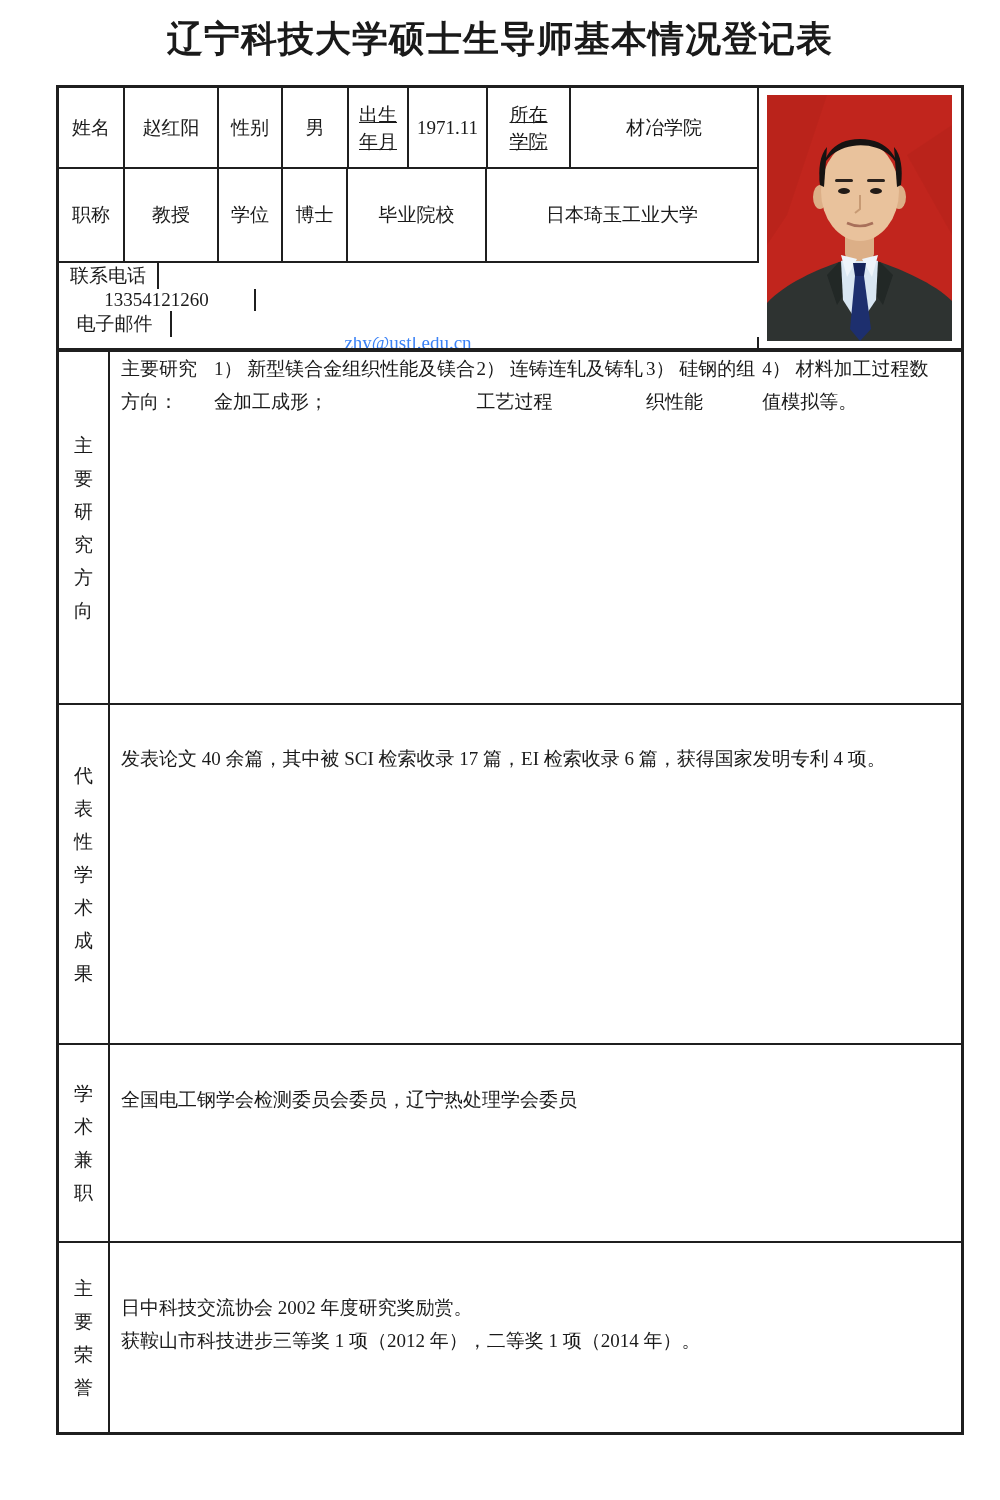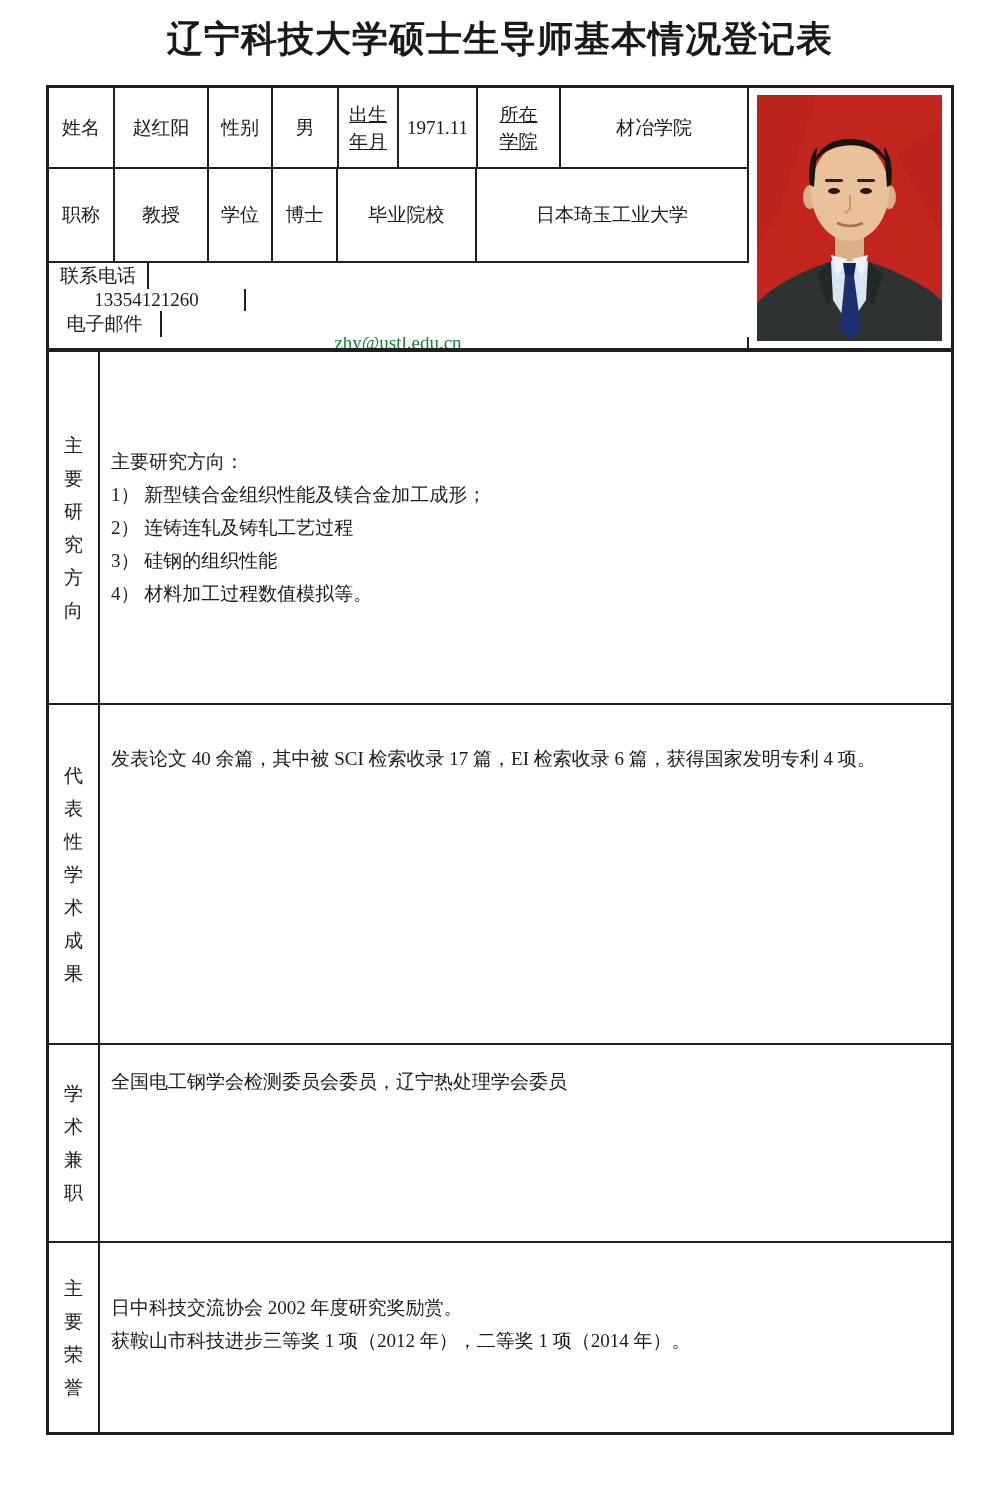--- a/index.html
+++ b/index.html
@@ -8,21 +8,21 @@
     font-family:"Liberation Serif","DejaVu Serif",serif;
     color:#1a1a1a;position:relative;
   }
   .page-title{
     text-align:center;
     font-family:"Liberation Sans","DejaVu Sans",sans-serif;
     font-weight:bold;font-size:36px;letter-spacing:1px;
     padding-top:20px;height:38px;line-height:38px;
   }
   .form-table{
-    position:absolute;left:46px;top:85px;
+    position:absolute;left:56px;top:85px;
     width:908px;height:1350px;box-sizing:border-box;
     border:3px solid #1f1f1f;
     font-size:19px;
   }
   
   .top-section{display:flex;height:262px;box-sizing:border-box;border-bottom:2px solid #1f1f1f;}
   .top-grid{width:700px;display:flex;flex-direction:column;}
   .trow{display:flex;box-sizing:border-box;}
   .trow-1{height:82px;border-bottom:2px solid #1f1f1f;}
   .trow-2{height:95px;border-bottom:2px solid #1f1f1f;}
@@ -32,40 +32,40 @@
     display:flex;align-items:center;justify-content:center;
     text-align:center;overflow:hidden;
   }
   .c.last{border-right:2px solid #1f1f1f;}
   .wrap2{width:42px;line-height:27px;display:inline-block;text-decoration:underline;}
   .photo-cell{
     width:200px;box-sizing:border-box;
     display:flex;align-items:center;justify-content:center;
     background:#ffffff;
   }
-  .underline{text-decoration:underline;color:#15803d;}
+  .underline{text-decoration:underline;color:#3b82f6;}
   
   .section{display:flex;box-sizing:border-box;border-top:2px solid #1f1f1f;}
   .section:first-of-type{border-top:none;}
   .sec-label{
     width:51px;box-sizing:border-box;border-right:2px solid #1f1f1f;
     display:flex;align-items:center;justify-content:center;
     text-align:center;
   }
   .sec-label div{line-height:33px;font-size:19px;}
   .sec-content{
     flex:1;box-sizing:border-box;padding-left:11px;padding-right:16px;
     line-height:33px;font-size:19px;
   }
   .sec-research{height:353px;}
-  .sec-research .sec-content{display:flex;flex-direction:column;justify-content:center;}
+  .sec-research .sec-content{display:flex;justify-content:center;}
   .sec-achieve{height:340px;}
   .sec-achieve .sec-content{padding-top:37px;}
   .sec-parttime{height:198px;}
-  .sec-parttime .sec-content{padding-top:20px;border-radius:25px;}
+  .sec-parttime .sec-content{padding-top:38px;border-radius:25px;}
   .sec-honors{height:191px;}
   .sec-honors .sec-content{padding-top:48px;}
 </style>
 </head>
 <body>
 
 <div class="page-title">辽宁科技大学硕士生导师基本情况登记表</div>
 
 <div class="form-table">
 

